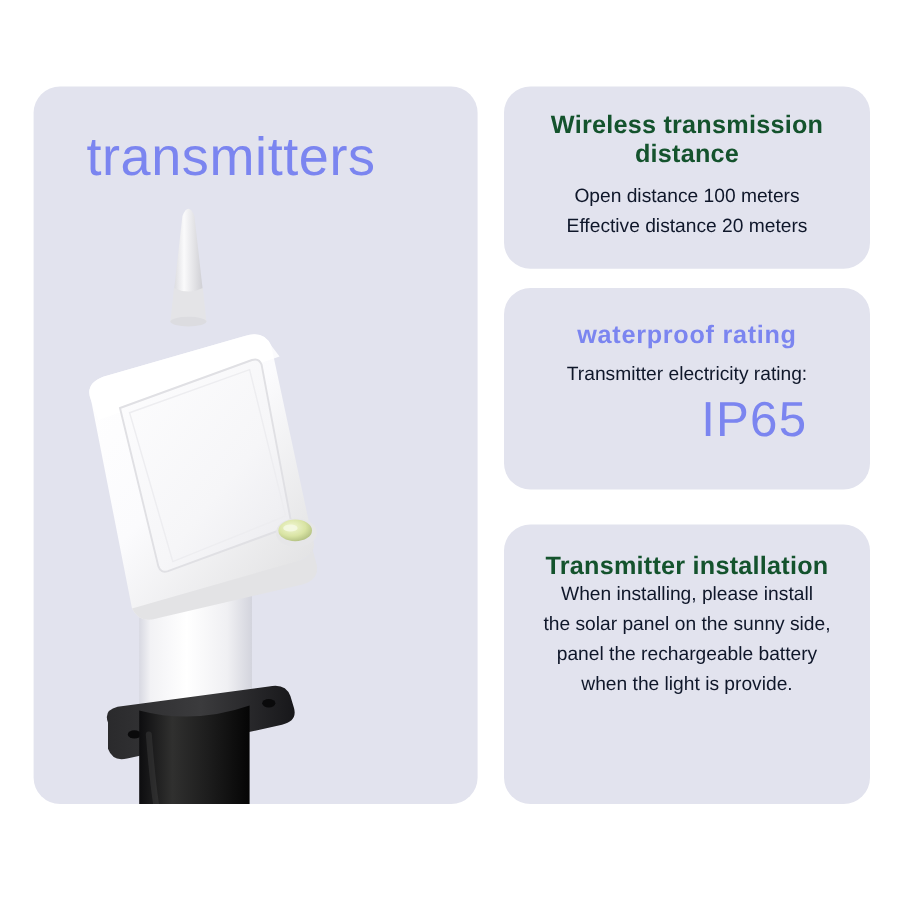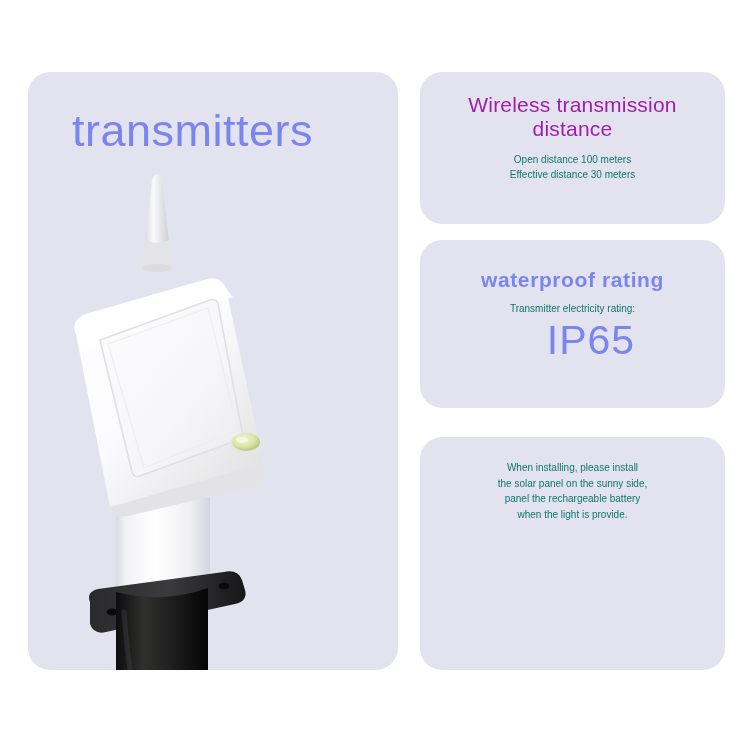--- a/index.html
+++ b/index.html
@@ -92,32 +92,32 @@
   }
 
   #card-wireless .card-inner   { padding: 21px 16px 0; }
   #card-waterproof .card-inner { padding: 28px 16px 0; }
   #card-install .card-inner    { padding: 23px 14px 0; }
 
   .card-heading {
     font-size: 21px;
     line-height: 1.16;
     text-align: center;
-    color: #a21caf;
-    font-weight: 400;
+    color: #14532d;
+    font-weight: 700;
     letter-spacing: 0.2px;
     margin: 0;
   }
   .card-heading.blue { color: #7b85f0; font-weight: 700; letter-spacing: 0.6px; }
 
   .card-line {
-    font-size: 10px;
+    font-size: 16px;
     line-height: 1.55;
     text-align: center;
-    color: #0f766e;
+    color: #0f172a;
     white-space: nowrap;
   }
 
   #card-wireless .body-block  { margin-top: 10px; }
   #card-waterproof .body-block{ margin-top: 9px; }
   #card-install .body-block   { }
 
   #card-install .card-line { white-space: normal; }
 
   .ip-value {
@@ -225,37 +225,38 @@
 
       <div class="callout-line" id="callout-3-line"></div>
     </div>
   </div>
 
   <div class="card" id="card-wireless">
     <div class="card-inner">
       <div class="card-heading">Wireless transmission distance</div>
       <div class="body-block">
         <div class="card-line">Open distance 100 meters</div>
-        <div class="card-line">Effective distance 30 meters</div>
+        <div class="card-line">Effective distance 20 meters</div>
       </div>
     </div>
   </div>
 
   <div class="card" id="card-waterproof">
     <div class="card-inner">
       <div class="card-heading blue">waterproof rating</div>
       <div class="body-block">
         <div class="card-line">Transmitter electricity rating:</div>
         <div class="ip-value">IP65</div>
       </div>
     </div>
   </div>
 
   <div class="card" id="card-install">
     <div class="card-inner">
+      <div class="card-heading">Transmitter installation</div>
       <div class="body-block">
         <div class="card-line">When installing, please install</div>
         <div class="card-line">the solar panel on the sunny side,</div>
         <div class="card-line">panel the rechargeable battery</div>
         <div class="card-line">when the light is provide.</div>
       </div>
     </div>
   </div>
 
 </div>

